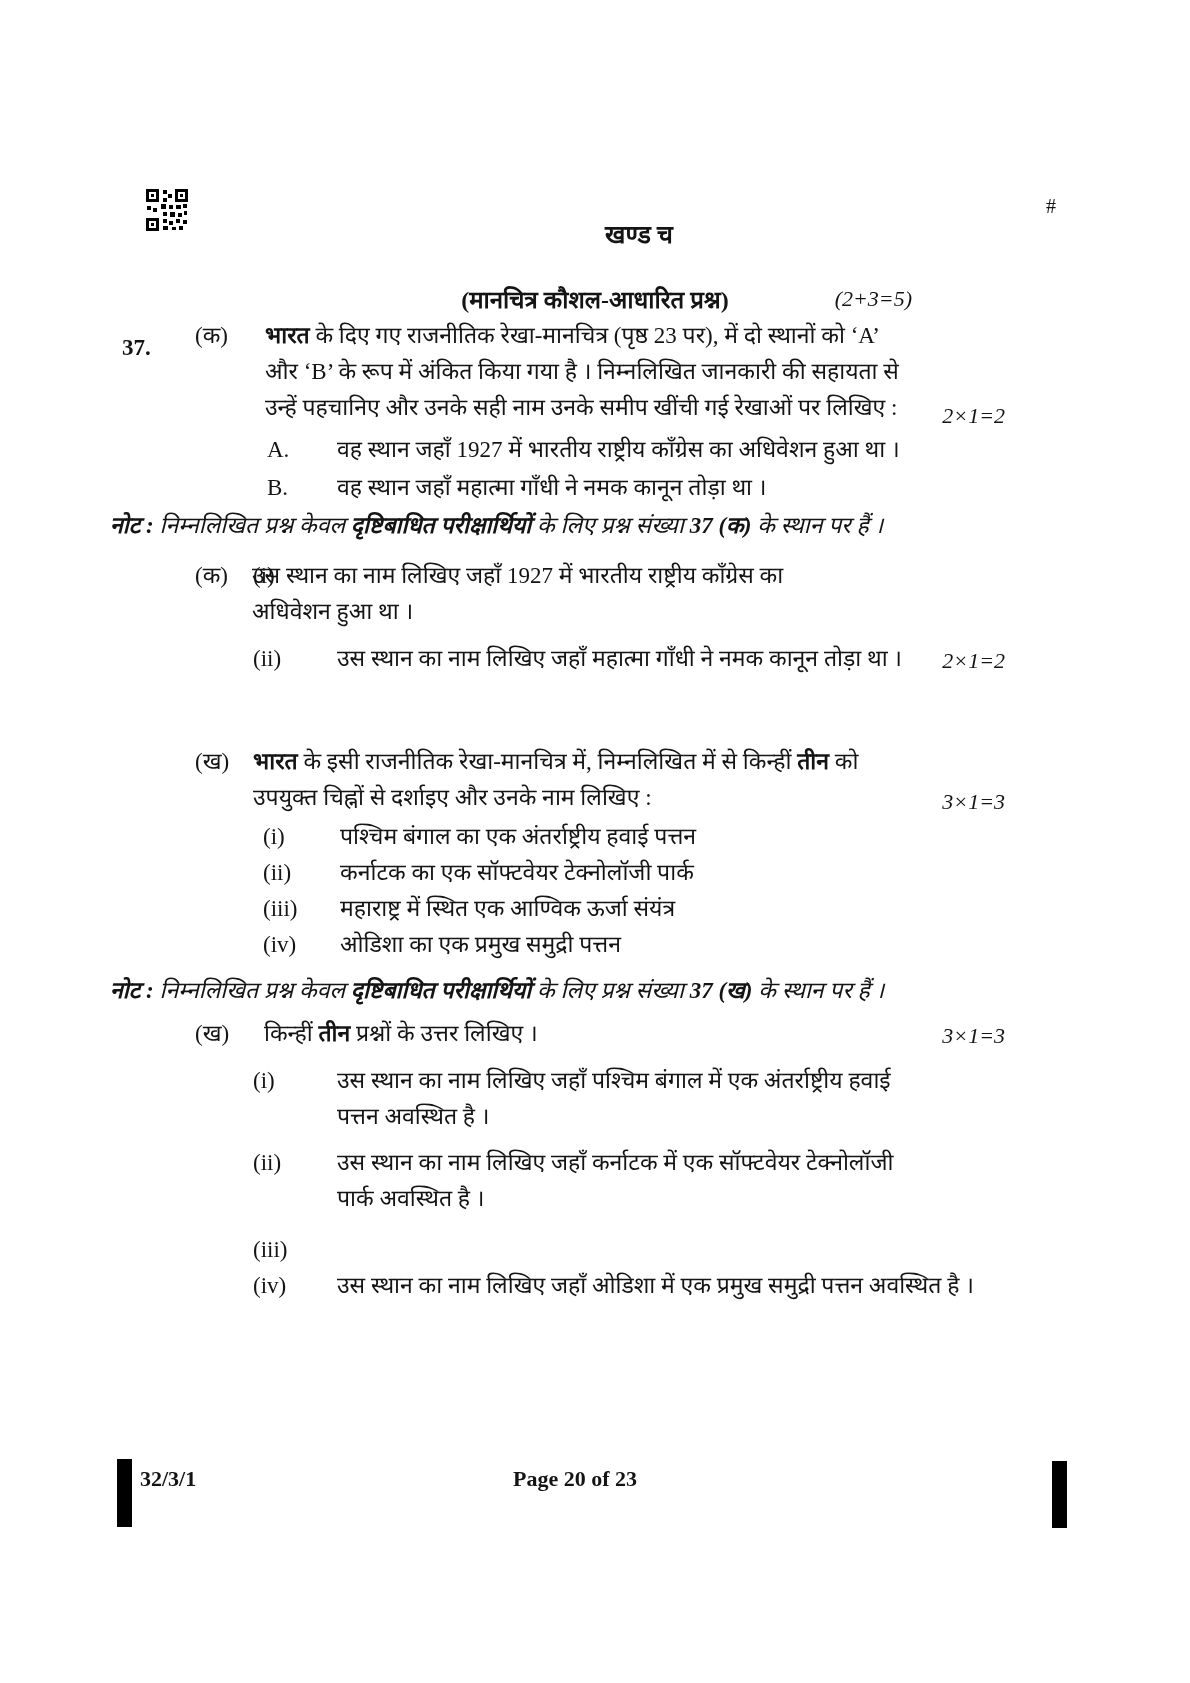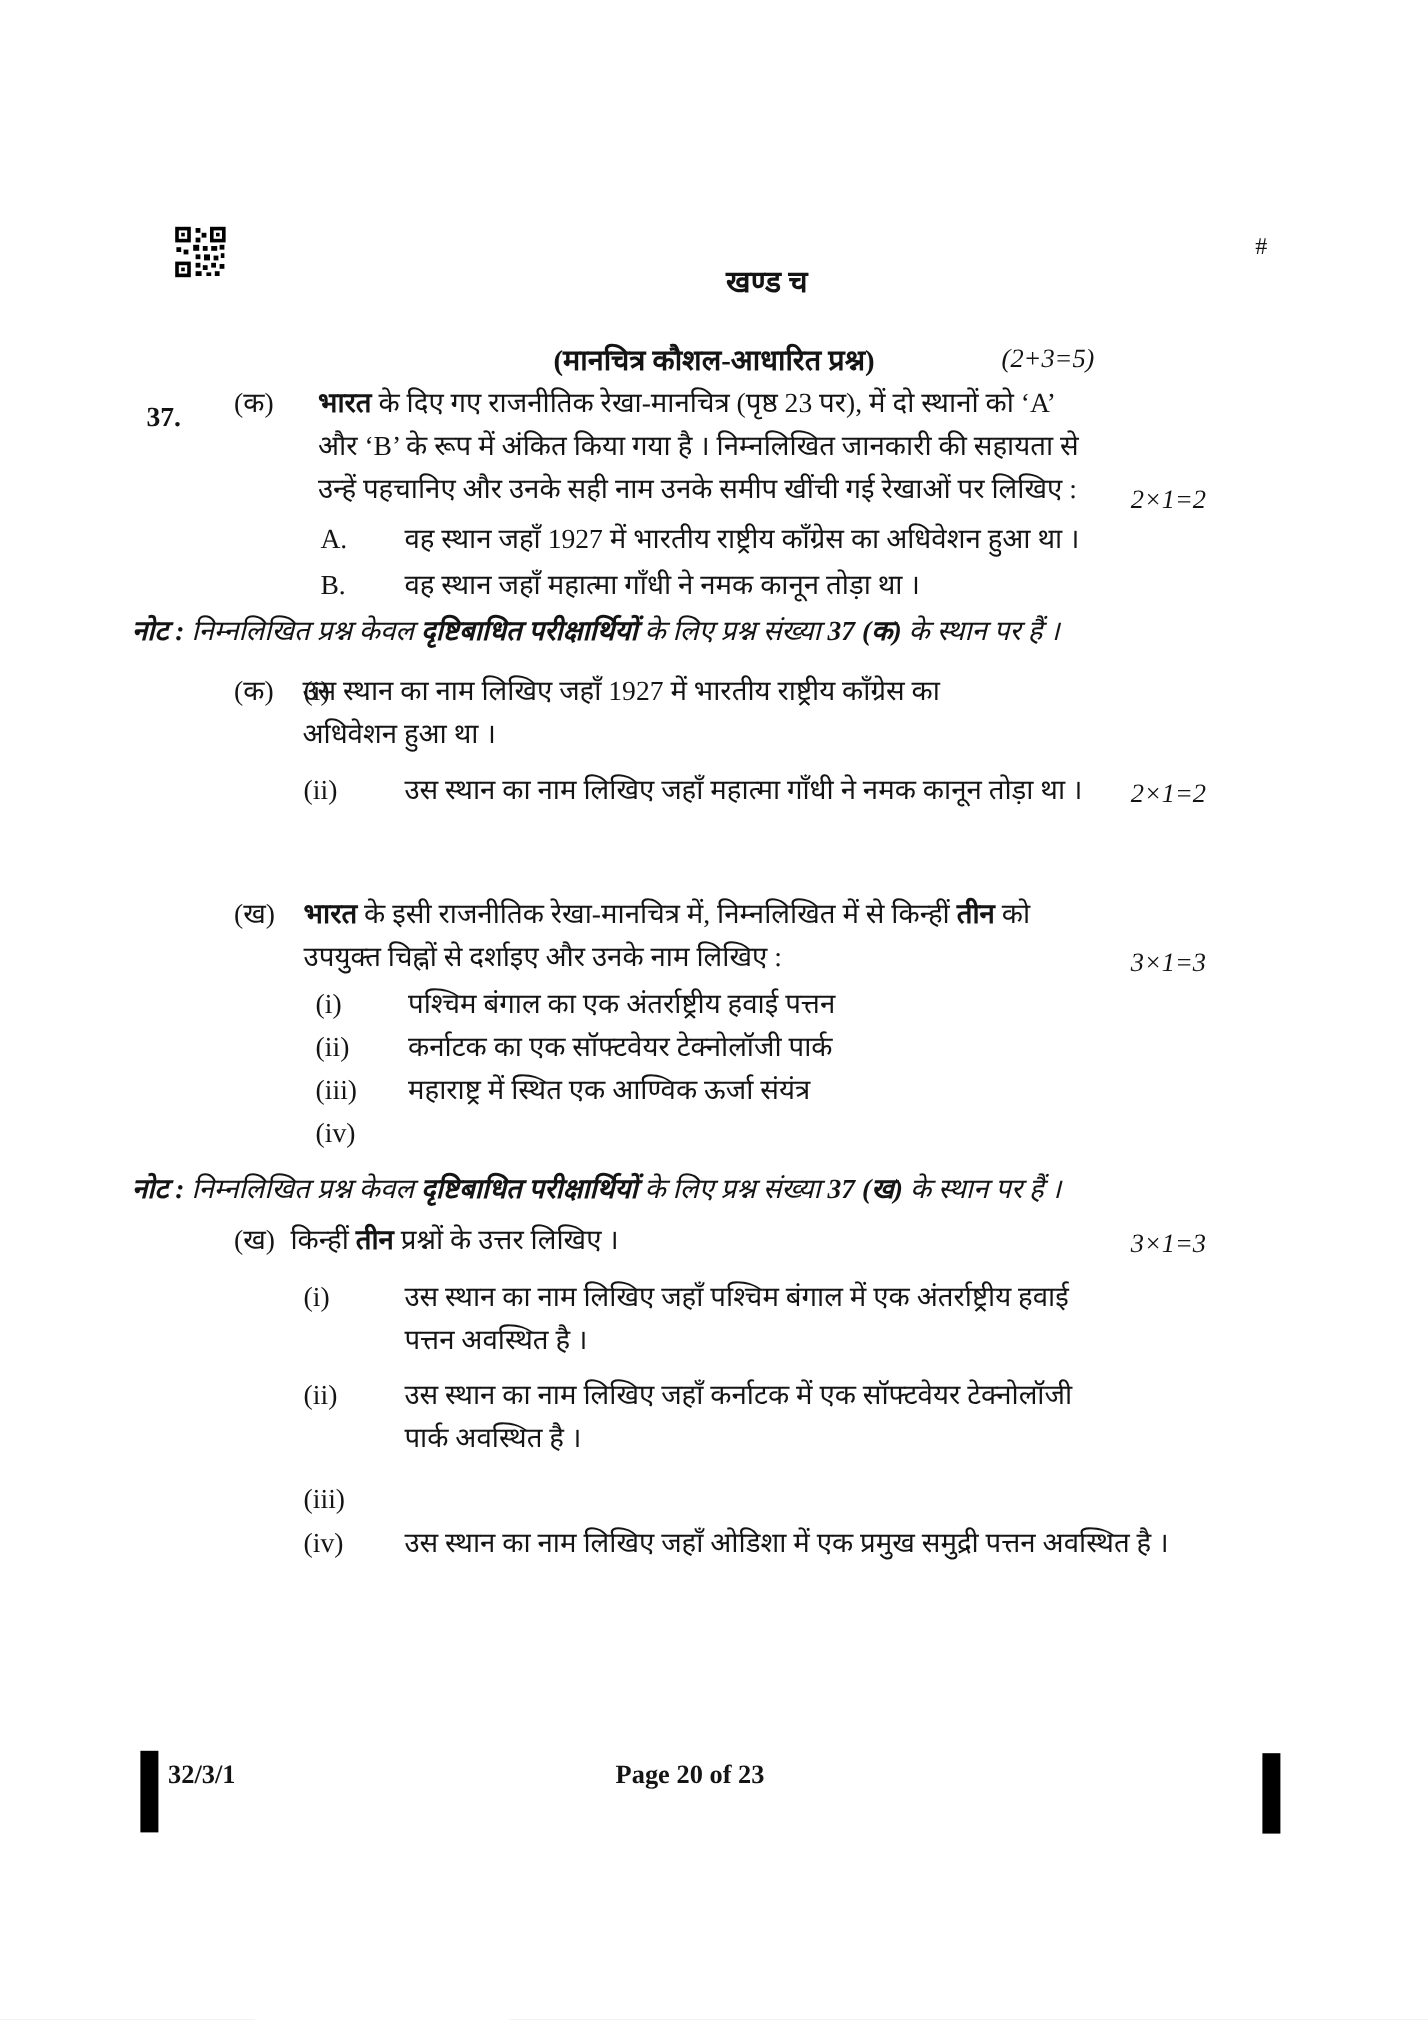--- a/index.html
+++ b/index.html
@@ -128,30 +128,31 @@
     <div class="row">
       <span class="lbl" style="width:77px;">(ii)</span>
       <span class="txt">कर्नाटक का एक सॉफ्टवेयर टेक्नोलॉजी पार्क</span>
     </div>
     <div class="row">
       <span class="lbl" style="width:77px;">(iii)</span>
       <span class="txt">महाराष्ट्र में स्थित एक आण्विक ऊर्जा संयंत्र</span>
     </div>
     <div class="row">
       <span class="lbl" style="width:77px;">(iv)</span>
+      <span class="txt">ओडिशा का एक प्रमुख समुद्री पत्तन</span>
     </div>
   </div>
 
   <div class="abs dev i" style="left:110px;top:973px;width:910px;">
     <span class="b">नोट :</span><span> निम्नलिखित प्रश्न केवल </span><span class="b">दृष्टिबाधित परीक्षार्थियों</span><span> के लिए प्रश्न संख्या </span><span class="b">37 (ख)</span><span> के स्थान पर हैं ।</span>
   </div>
 
   <div class="abs dev" style="left:195px;top:1016px;width:810px;">
     <span class="abs" style="left:0;top:0;">(ख)</span>
-    <div style="margin-left:47px;width:655px;">
+    <div style="margin-left:69px;width:655px;">
       <span>किन्हीं </span><span class="bi">तीन</span><span> प्रश्नों के उत्तर लिखिए ।</span>
     </div>
     <span class="abs marks" style="right:0;top:2px;">3×1=3</span>
   </div>
 
   <div class="abs dev" style="left:253px;top:1063px;width:752px;height:250px;">
     <div class="row abs" style="left:0;top:0;width:752px;">
       <span class="lbl" style="width:84px;">(i)</span>
       <span class="txt" style="max-width:568px;">उस स्थान का नाम लिखिए जहाँ पश्चिम बंगाल में एक अंतर्राष्ट्रीय हवाई पत्तन अवस्थित है ।</span>
     </div>

